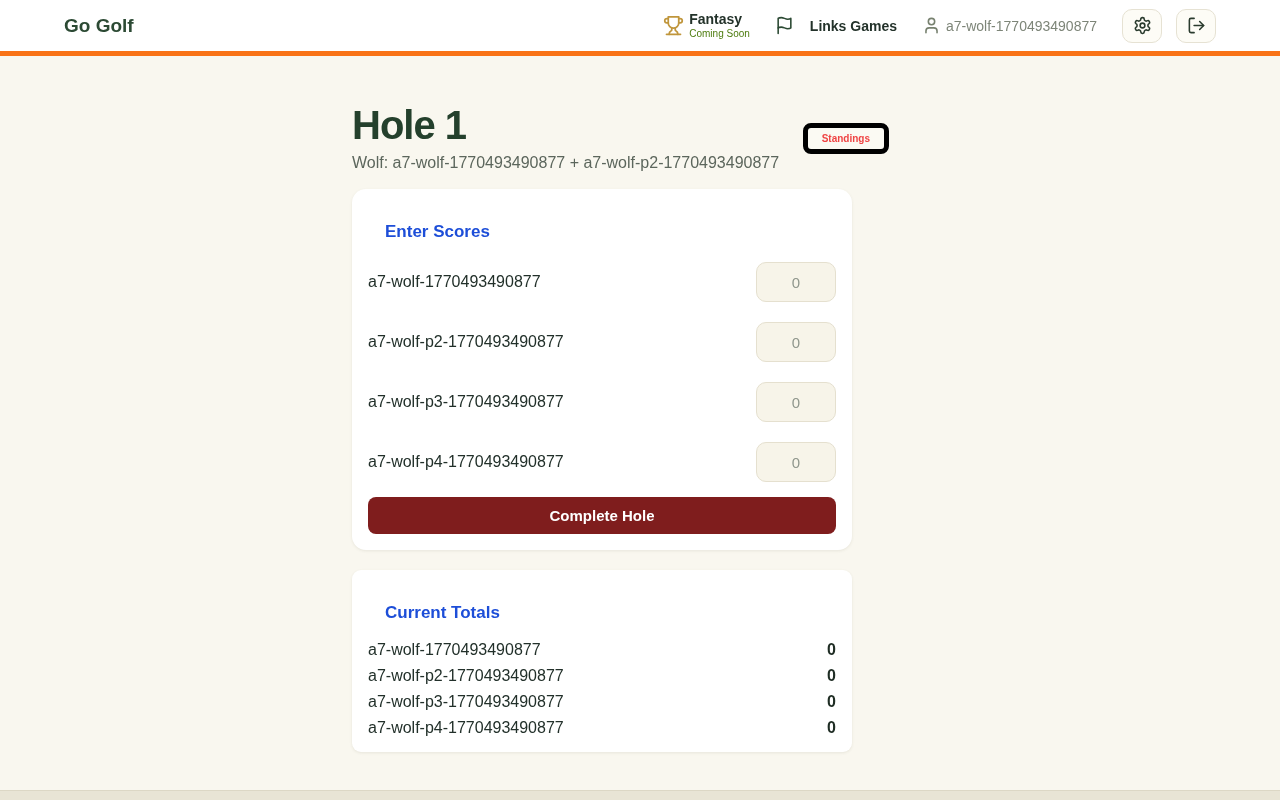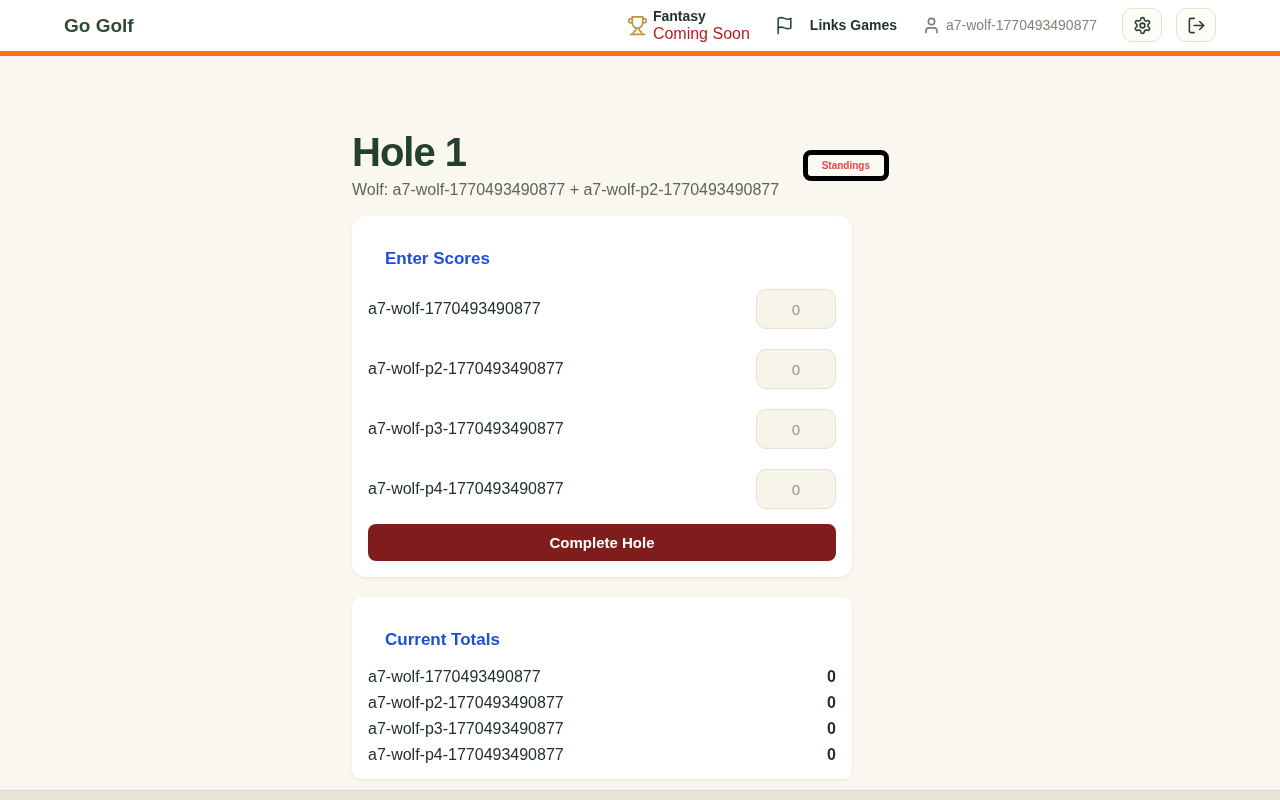--- a/index.html
+++ b/index.html
@@ -25,36 +25,36 @@
     font-size: 19px; font-weight: bold; color: #2c4a34;
     cursor: pointer;
   }
   .header-right { display: flex; align-items: center; gap: 25px; }
   .nav-item { display: flex; align-items: center; gap: 5px; cursor: pointer; justify-content: space-between; }
   .trophy-ic { color: #c0963c; }
   .flag-ic { color: #2c4a34; }
   .person-ic { color: #77816f; }
   .fantasy-text { display: flex; flex-direction: column; line-height: 1.2; }
   .fantasy-label { font-size: 14px; font-weight: bold; color: #23322a; }
-  .fantasy-sub { font-size: 16px; color: #b91c1c; }
+  .fantasy-sub { font-size: 10px; color: #4d7c0f; }
   .links-label { font-size: 14px; font-weight: bold; color: #23322a; margin-left: 11px; }
   .user-label { font-size: 14px; color: #7d8578; }
   .btn-group { display: flex; align-items: center; gap: 14px; }
   .icon-btn {
     width: 40px; height: 34px;
     background: #fdfcf6;
     border: 1px solid #e6e2d3;
     border-radius: 10px;
     display: flex; align-items: center; justify-content: center;
     color: #2a3b2e; cursor: pointer; padding: 0;
   }
 
   
   main { flex: 1; }
-  .container { width: 576px; margin: 0 auto; padding-top: 74px; }
+  .container { width: 576px; margin: 0 auto; padding-top: 47px; }
 
   .page-head { display: flex; justify-content: space-between; width: 537px; }
   .page-title {
     margin: 0; font-size: 40px; font-weight: bold;
     color: #24402c; letter-spacing: -1px; line-height: 1.1;
   }
   .subtitle { margin: 7px 0 0; font-size: 16px; color: #5c665c; }
   .standings-btn {
     align-self: flex-start; margin-top: 20px;
     height: 31px; padding: 0 14px;

